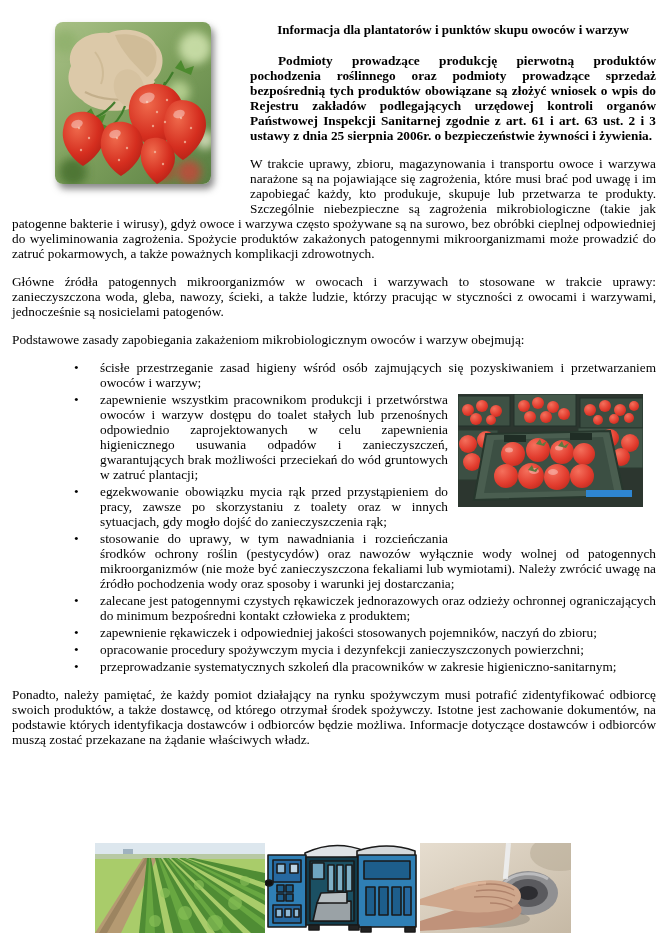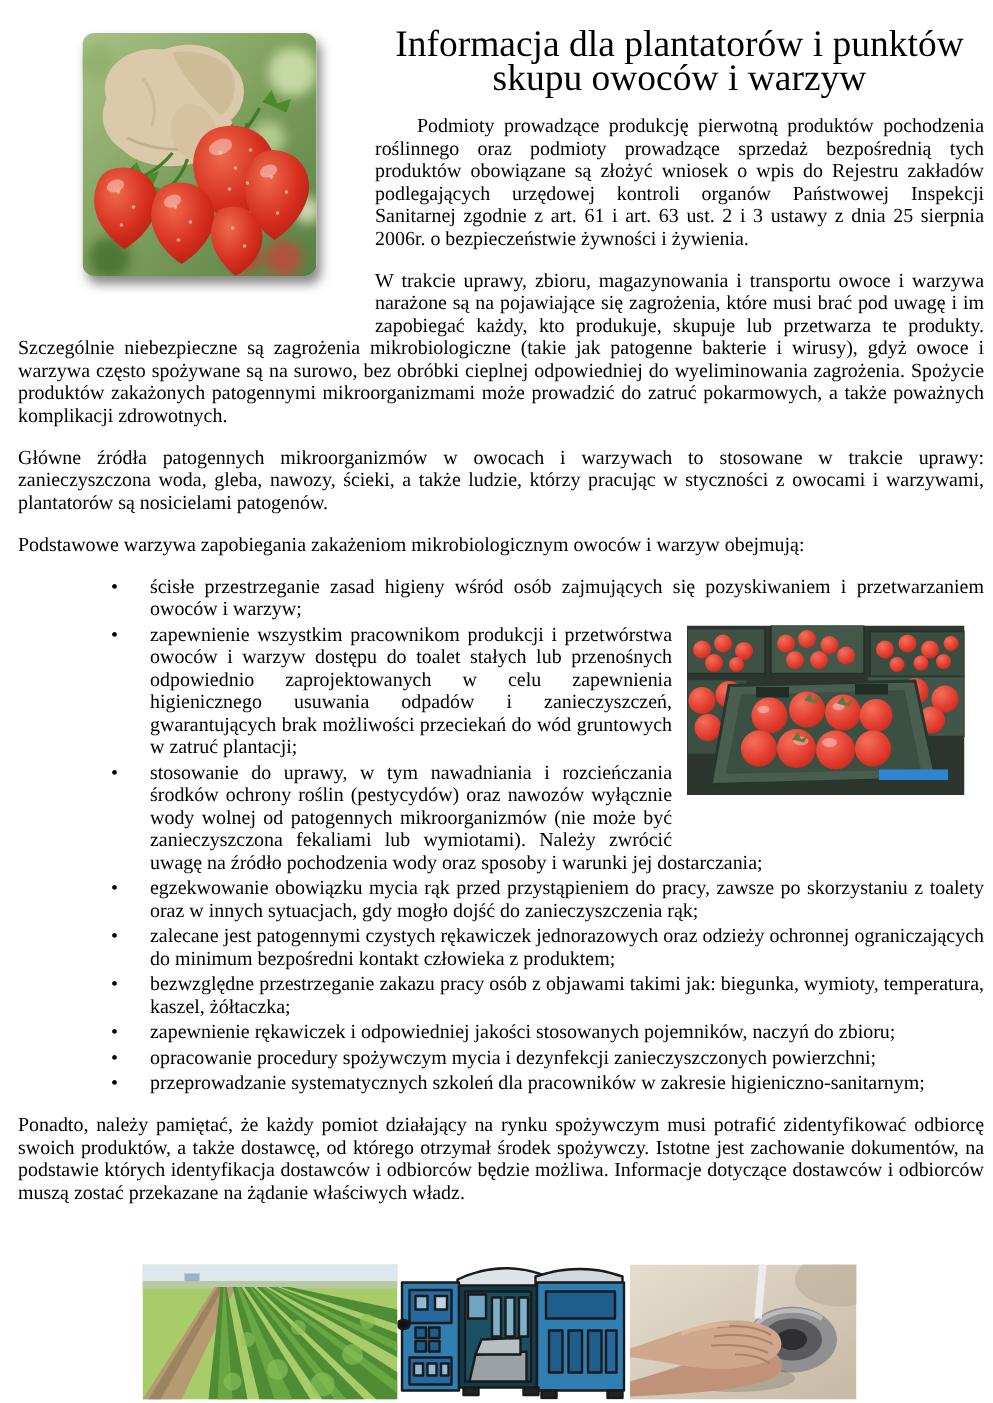--- a/index.html
+++ b/index.html
@@ -9,28 +9,28 @@
     box-sizing:border-box;
     padding:14px 6px 0 12px;
     background:#ffffff;
     font-family:"Liberation Serif","DejaVu Serif",serif;
     font-size:13.3px;
     line-height:15px;
     color:#000;
     overflow:hidden;
   }
   h1.doc-title{
-    font-size:25px;
+    font-size:13px;
     line-height:23px;
-    font-weight:normal;
+    font-weight:bold;
     text-align:center;
     margin:4px 0 12px 0;
   }
   p{margin:0 0 13px 0;text-align:justify;}
-  p.first-indent{text-indent:28px;}
+  p.first-indent{text-indent:28px;font-weight:bold;}
   .float-strawberries{
     float:left;
     width:238px;
     height:200px;
   }
   .photo-strawberries{
     display:block;
     margin:8px 0 0 43px;
     border-radius:8px;
     box-shadow:3px 5px 7px rgba(40,40,40,.55);
@@ -151,23 +151,23 @@
       </g>
     </svg>
   </div>
 
   <h1 class="doc-title">Informacja dla plantatorów i punktów skupu owoców i warzyw</h1>
 
   <p class="first-indent">Podmioty prowadzące produkcję pierwotną produktów pochodzenia roślinnego oraz podmioty prowadzące sprzedaż bezpośrednią tych produktów obowiązane są złożyć wniosek o wpis do Rejestru zakładów podlegających urzędowej kontroli organów Państwowej Inspekcji Sanitarnej zgodnie z art. 61 i art. 63 ust. 2 i 3 ustawy z dnia 25 sierpnia 2006r. o bezpieczeństwie żywności i żywienia.</p>
 
   <p>W trakcie uprawy, zbioru, magazynowania i transportu owoce i warzywa narażone są na pojawiające się zagrożenia, które musi brać pod uwagę i im zapobiegać każdy, kto produkuje, skupuje lub przetwarza te produkty. Szczególnie niebezpieczne są zagrożenia mikrobiologiczne (takie jak patogenne bakterie i wirusy), gdyż owoce i warzywa często spożywane są na surowo, bez obróbki cieplnej odpowiedniej do wyeliminowania zagrożenia. Spożycie produktów zakażonych patogennymi mikroorganizmami może prowadzić do zatruć pokarmowych, a także poważnych komplikacji zdrowotnych.</p>
 
-  <p>Główne źródła patogennych mikroorganizmów w owocach i warzywach to stosowane w trakcie uprawy: zanieczyszczona woda, gleba, nawozy, ścieki, a także ludzie, którzy pracując w styczności z owocami i warzywami, plantatorów są nosicielami patogenów.</p>
-
-  <p>Podstawowe warzywa zapobiegania zakażeniom mikrobiologicznym owoców i warzyw obejmują:</p>
+  <p>Główne źródła patogennych mikroorganizmów w owocach i warzywach to stosowane w trakcie uprawy: zanieczyszczona woda, gleba, nawozy, ścieki, a także ludzie, którzy pracując w styczności z owocami i warzywami, jednocześnie są nosicielami patogenów.</p>
+
+  <p>Podstawowe zasady zapobiegania zakażeniom mikrobiologicznym owoców i warzyw obejmują:</p>
 
   <ul class="rules">
     <li><span>ścisłe przestrzeganie zasad higieny wśród osób zajmujących się pozyskiwaniem i przetwarzaniem owoców i warzyw;</span></li>
     <li>
       
       <span class="float-tomatoes">
         <svg class="photo-tomatoes" width="185" height="113" viewBox="0 0 185 113">
           <defs>
             <radialGradient id="tomG" cx=".35" cy=".3" r=".95">
               <stop offset="0" stop-color="#f4705c"></stop>
@@ -243,24 +243,23 @@
           <g fill="#5d7a3f">
             <path d="M78,50 l4,-5 2,5 5,-3 -3,5 z"></path>
               <path d="M100,52 l4,-5 2,5 5,-3 -3,5 z"></path>
               <path d="M70,76 l4,-5 2,5 5,-3 -3,5 z"></path>
           </g>
           <rect x="128" y="96" width="46" height="7" fill="#2e86d1"></rect>
         </svg>
       </span>
       <span>zapewnienie wszystkim pracownikom produkcji i przetwórstwa owoców i warzyw dostępu do toalet stałych lub przenośnych odpowiednio zaprojektowanych w celu zapewnienia higienicznego usuwania odpadów i zanieczyszczeń, gwarantujących brak możliwości przeciekań do wód gruntowych w zatruć plantacji;</span>
     </li>
+    <li><span>egzekwowanie obowiązku mycia rąk przed przystąpieniem do pracy, zawsze po skorzystaniu z toalety oraz w innych sytuacjach, gdy mogło dojść do zanieczyszczenia rąk;</span></li>
     <li><span>stosowanie do uprawy, w tym nawadniania i rozcieńczania środków ochrony roślin (pestycydów) oraz nawozów wyłącznie wody wolnej od patogennych mikroorganizmów (nie może być zanieczyszczona fekaliami lub wymiotami). Należy zwrócić uwagę na źródło pochodzenia wody oraz sposoby i warunki jej dostarczania;</span></li>
-    <li><span>egzekwowanie obowiązku mycia rąk przed przystąpieniem do pracy, zawsze po skorzystaniu z toalety oraz w innych sytuacjach, gdy mogło dojść do zanieczyszczenia rąk;</span></li>
     <li><span>zalecane jest patogennymi czystych rękawiczek jednorazowych oraz odzieży ochronnej ograniczających do minimum bezpośredni kontakt człowieka z produktem;</span></li>
-    <li><span>bezwzględne przestrzeganie zakazu pracy osób z objawami takimi jak: biegunka, wymioty, temperatura, kaszel, żółtaczka;</span></li>
     <li><span>zapewnienie rękawiczek i odpowiedniej jakości stosowanych pojemników, naczyń do zbioru;</span></li>
     <li><span>opracowanie procedury spożywczym mycia i dezynfekcji zanieczyszczonych powierzchni;</span></li>
     <li><span>przeprowadzanie systematycznych szkoleń dla pracowników w zakresie higieniczno-sanitarnym;</span></li>
   </ul>
 
   <p class="clearfix">Ponadto, należy pamiętać, że każdy pomiot działający na rynku spożywczym musi potrafić zidentyfikować odbiorcę swoich produktów, a także dostawcę, od którego otrzymał środek spożywczy. Istotne jest zachowanie dokumentów, na podstawie których identyfikacja dostawców i odbiorców będzie możliwa. Informacje dotyczące dostawców i odbiorców muszą zostać przekazane na żądanie właściwych władz.</p>
 
   <div class="bottom-row">
 
     <svg width="170" height="90" viewBox="0 0 170 90">

